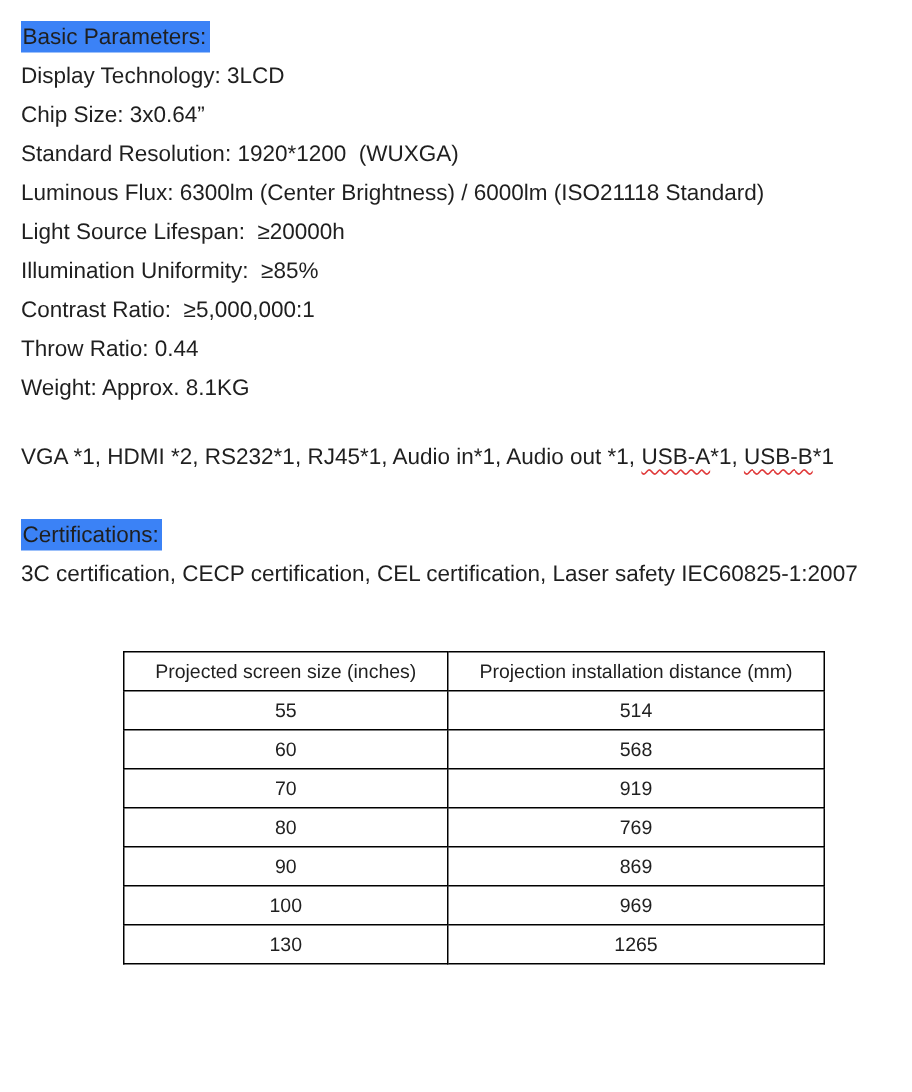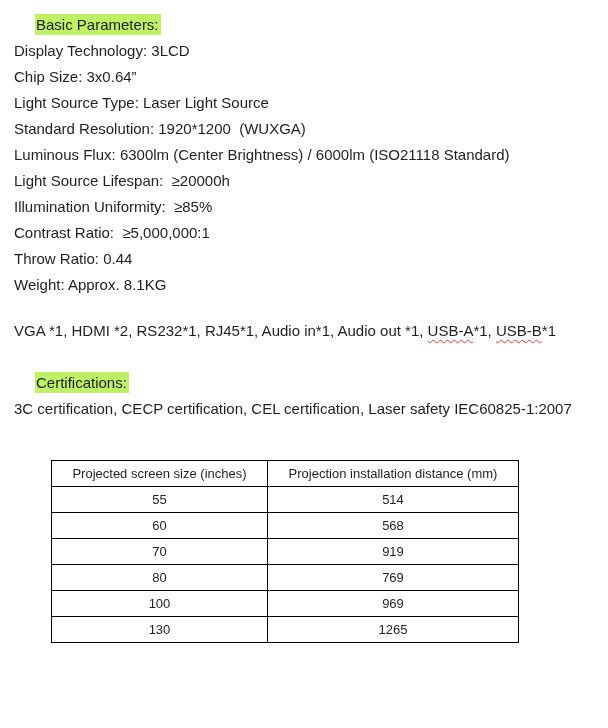--- a/index.html
+++ b/index.html
@@ -23,38 +23,37 @@
     line-height: 26px;
     height: 26px;
     white-space: nowrap;
   }
   .heading-line {
     font-size: 15px;
     line-height: 26px;
     height: 26px;
   }
   .hl {
-    background: #bef264;
+    background: #3b82f6;
     padding: 2px 2px 2px 1px;
-    margin-left: 21px;
   }
   .spacer-20 { height: 20px; }
   .spacer-26 { height: 26px; }
   .spacer-38 { height: 38px; }
   .squiggle {
     text-decoration-line: underline;
     text-decoration-style: wavy;
     text-decoration-color: #e03a3a;
     text-decoration-thickness: 1px;
     text-underline-offset: 3px;
     margin-top: 33px;
   }
   table.dist-table {
     border-collapse: collapse;
-    margin-left: 37px;
+    margin-left: 68px;
     table-layout: fixed;
   }
   table.dist-table td {
     border: 1px solid #000000;
     height: 25px;
     padding: 0;
     text-align: center;
     vertical-align: middle;
     font-size: 13px;
     font-weight: 400;
@@ -67,21 +66,20 @@
 <body>
 
 <div class="doc">
 
   <div class="heading-line">
     <span class="hl">Basic Parameters:</span>
   </div>
 
   <div class="line">Display Technology: 3LCD</div>
   <div class="line">Chip Size: 3x0.64”</div>
-  <div class="line">Light Source Type: Laser Light Source</div>
   <div class="line">Standard Resolution: 1920*1200 &nbsp;(WUXGA)</div>
   <div class="line">Luminous Flux: 6300lm (Center Brightness) / 6000lm (ISO21118 Standard)</div>
   <div class="line">Light Source Lifespan: &nbsp;≥2­0000h</div>
   <div class="line">Illumination Uniformity: &nbsp;≥85%</div>
   <div class="line">Contrast Ratio: &nbsp;≥5,000,000:1</div>
   <div class="line">Throw Ratio: 0.44</div>
   <div class="line">Weight: Approx. 8.1KG</div>
 
   <div class="spacer-20"></div>
 
@@ -118,20 +116,24 @@
       </tr>
       <tr>
         <td>70</td>
         <td>919</td>
       </tr>
       <tr>
         <td>80</td>
         <td>769</td>
       </tr>
       <tr>
+        <td>90</td>
+        <td>869</td>
+      </tr>
+      <tr>
         <td>100</td>
         <td>969</td>
       </tr>
       <tr>
         <td>130</td>
         <td>1265</td>
       </tr>
     </tbody>
   </table>
 

